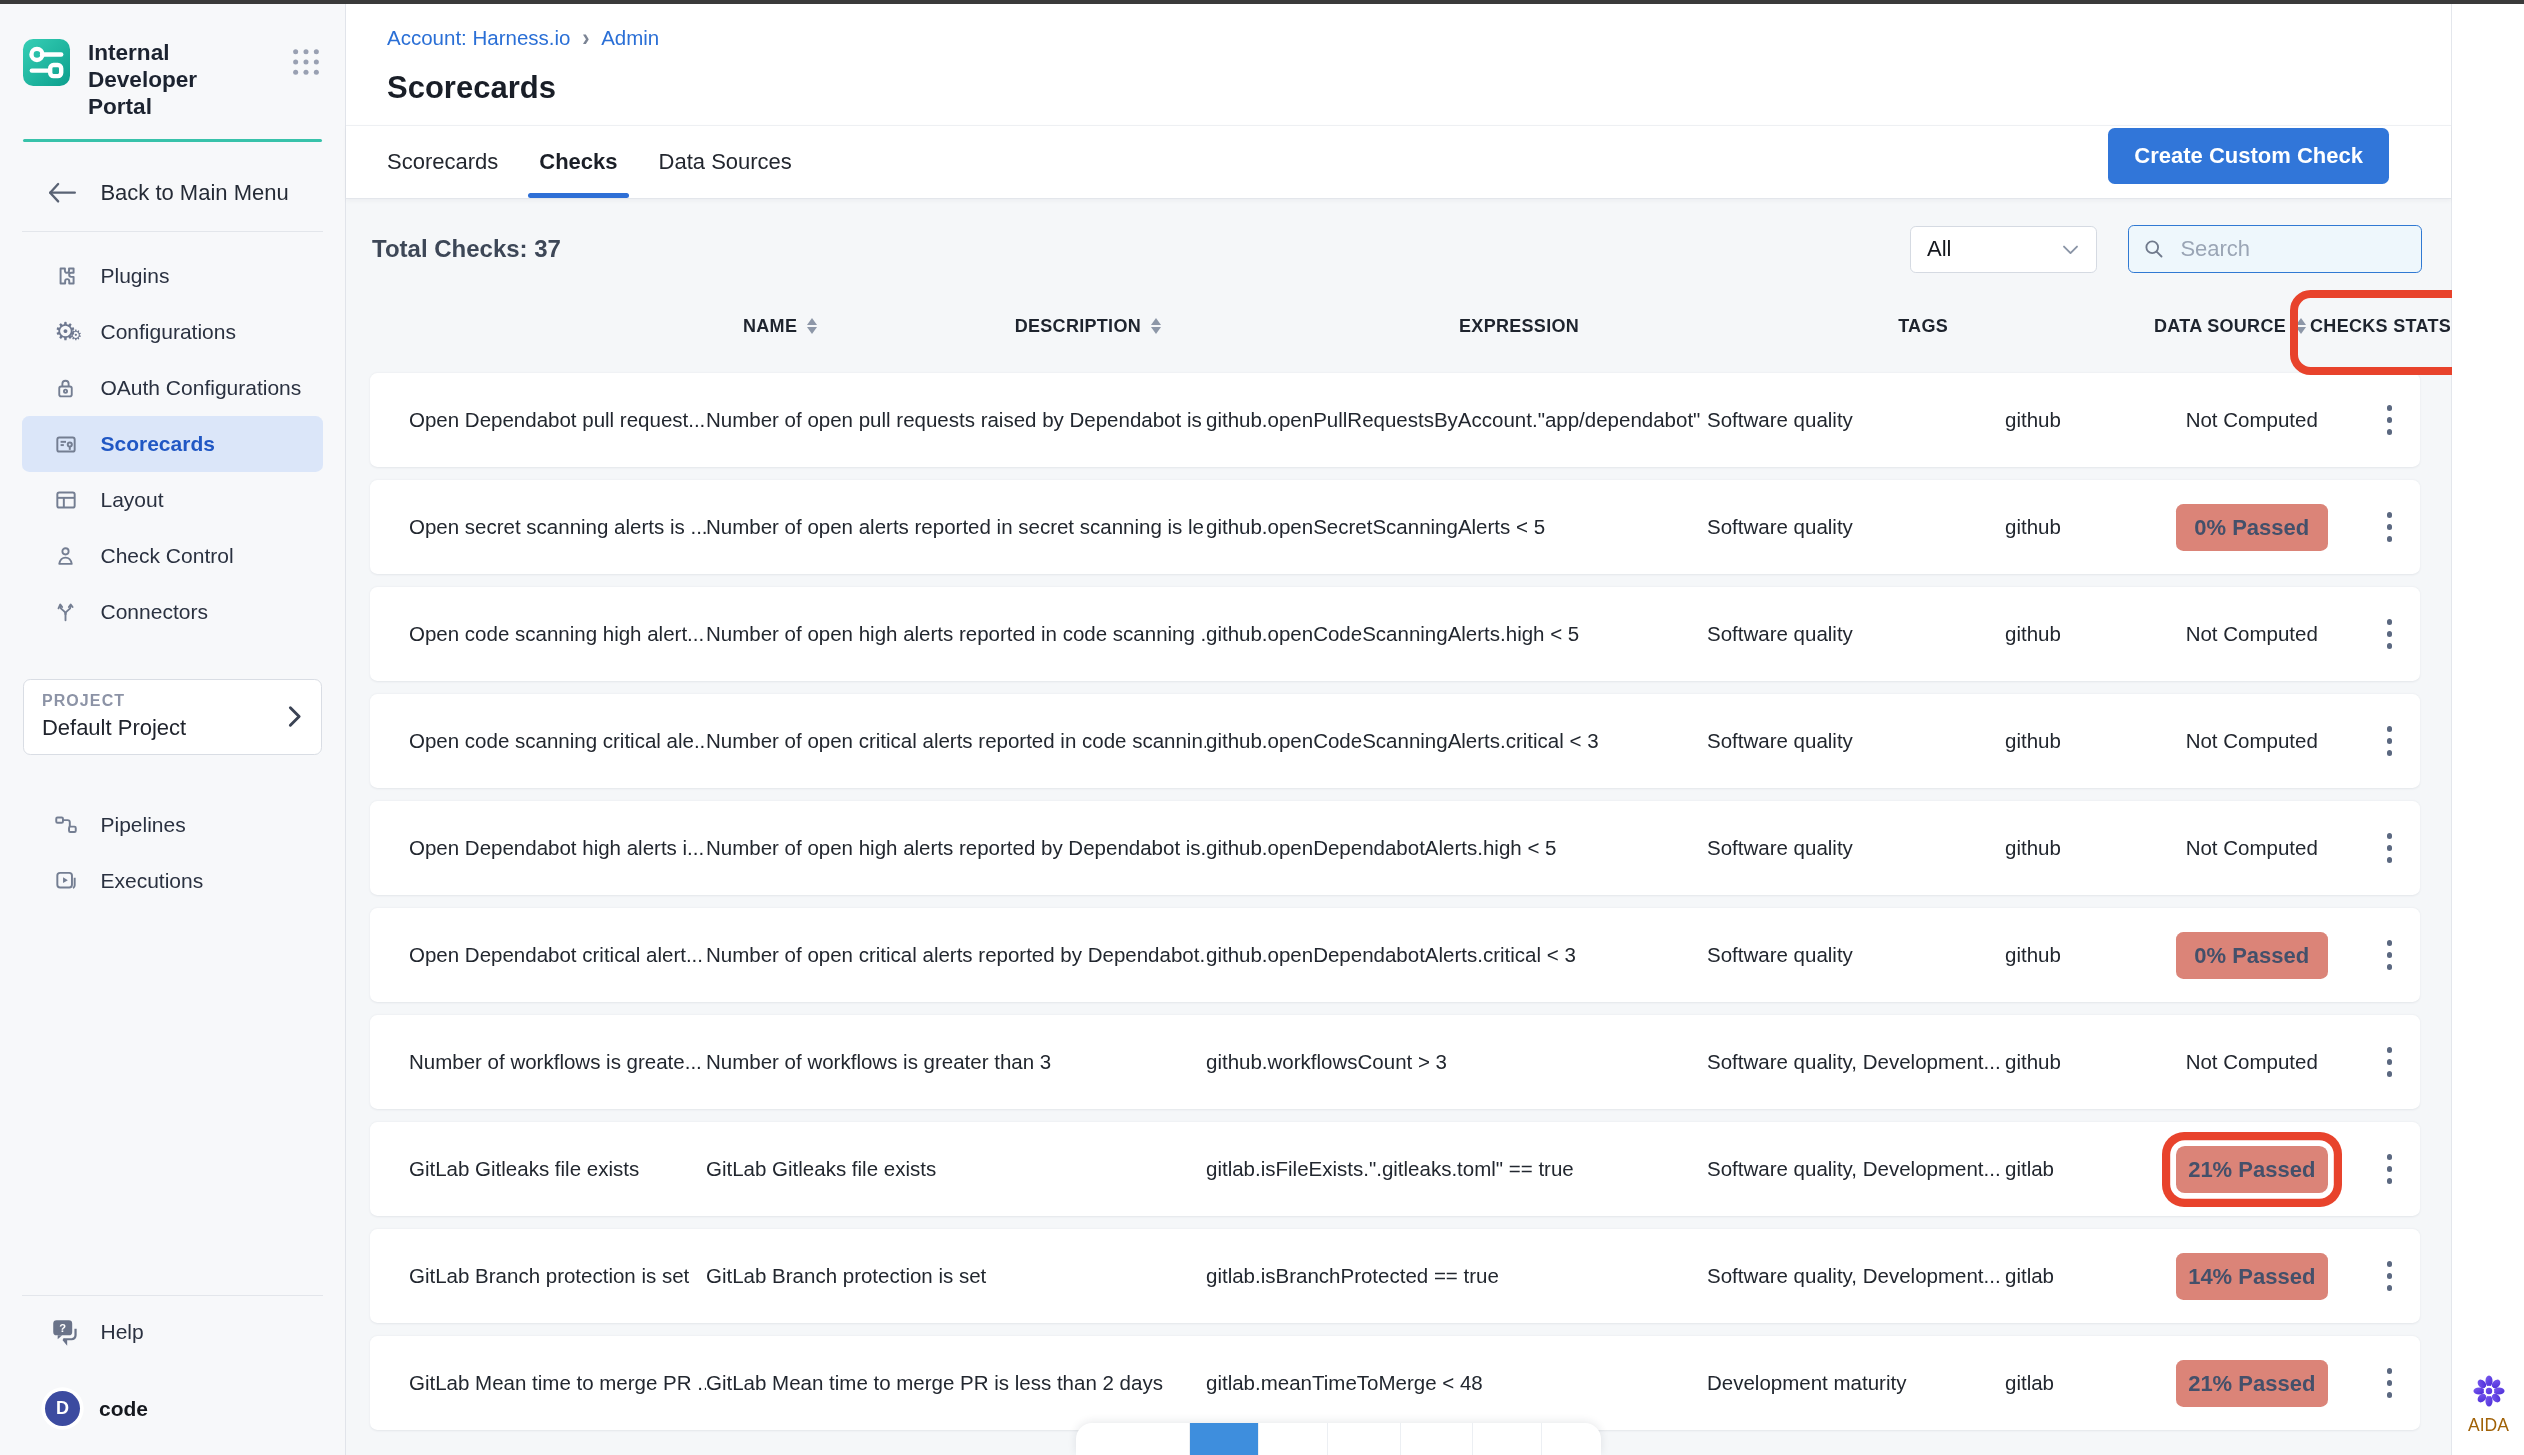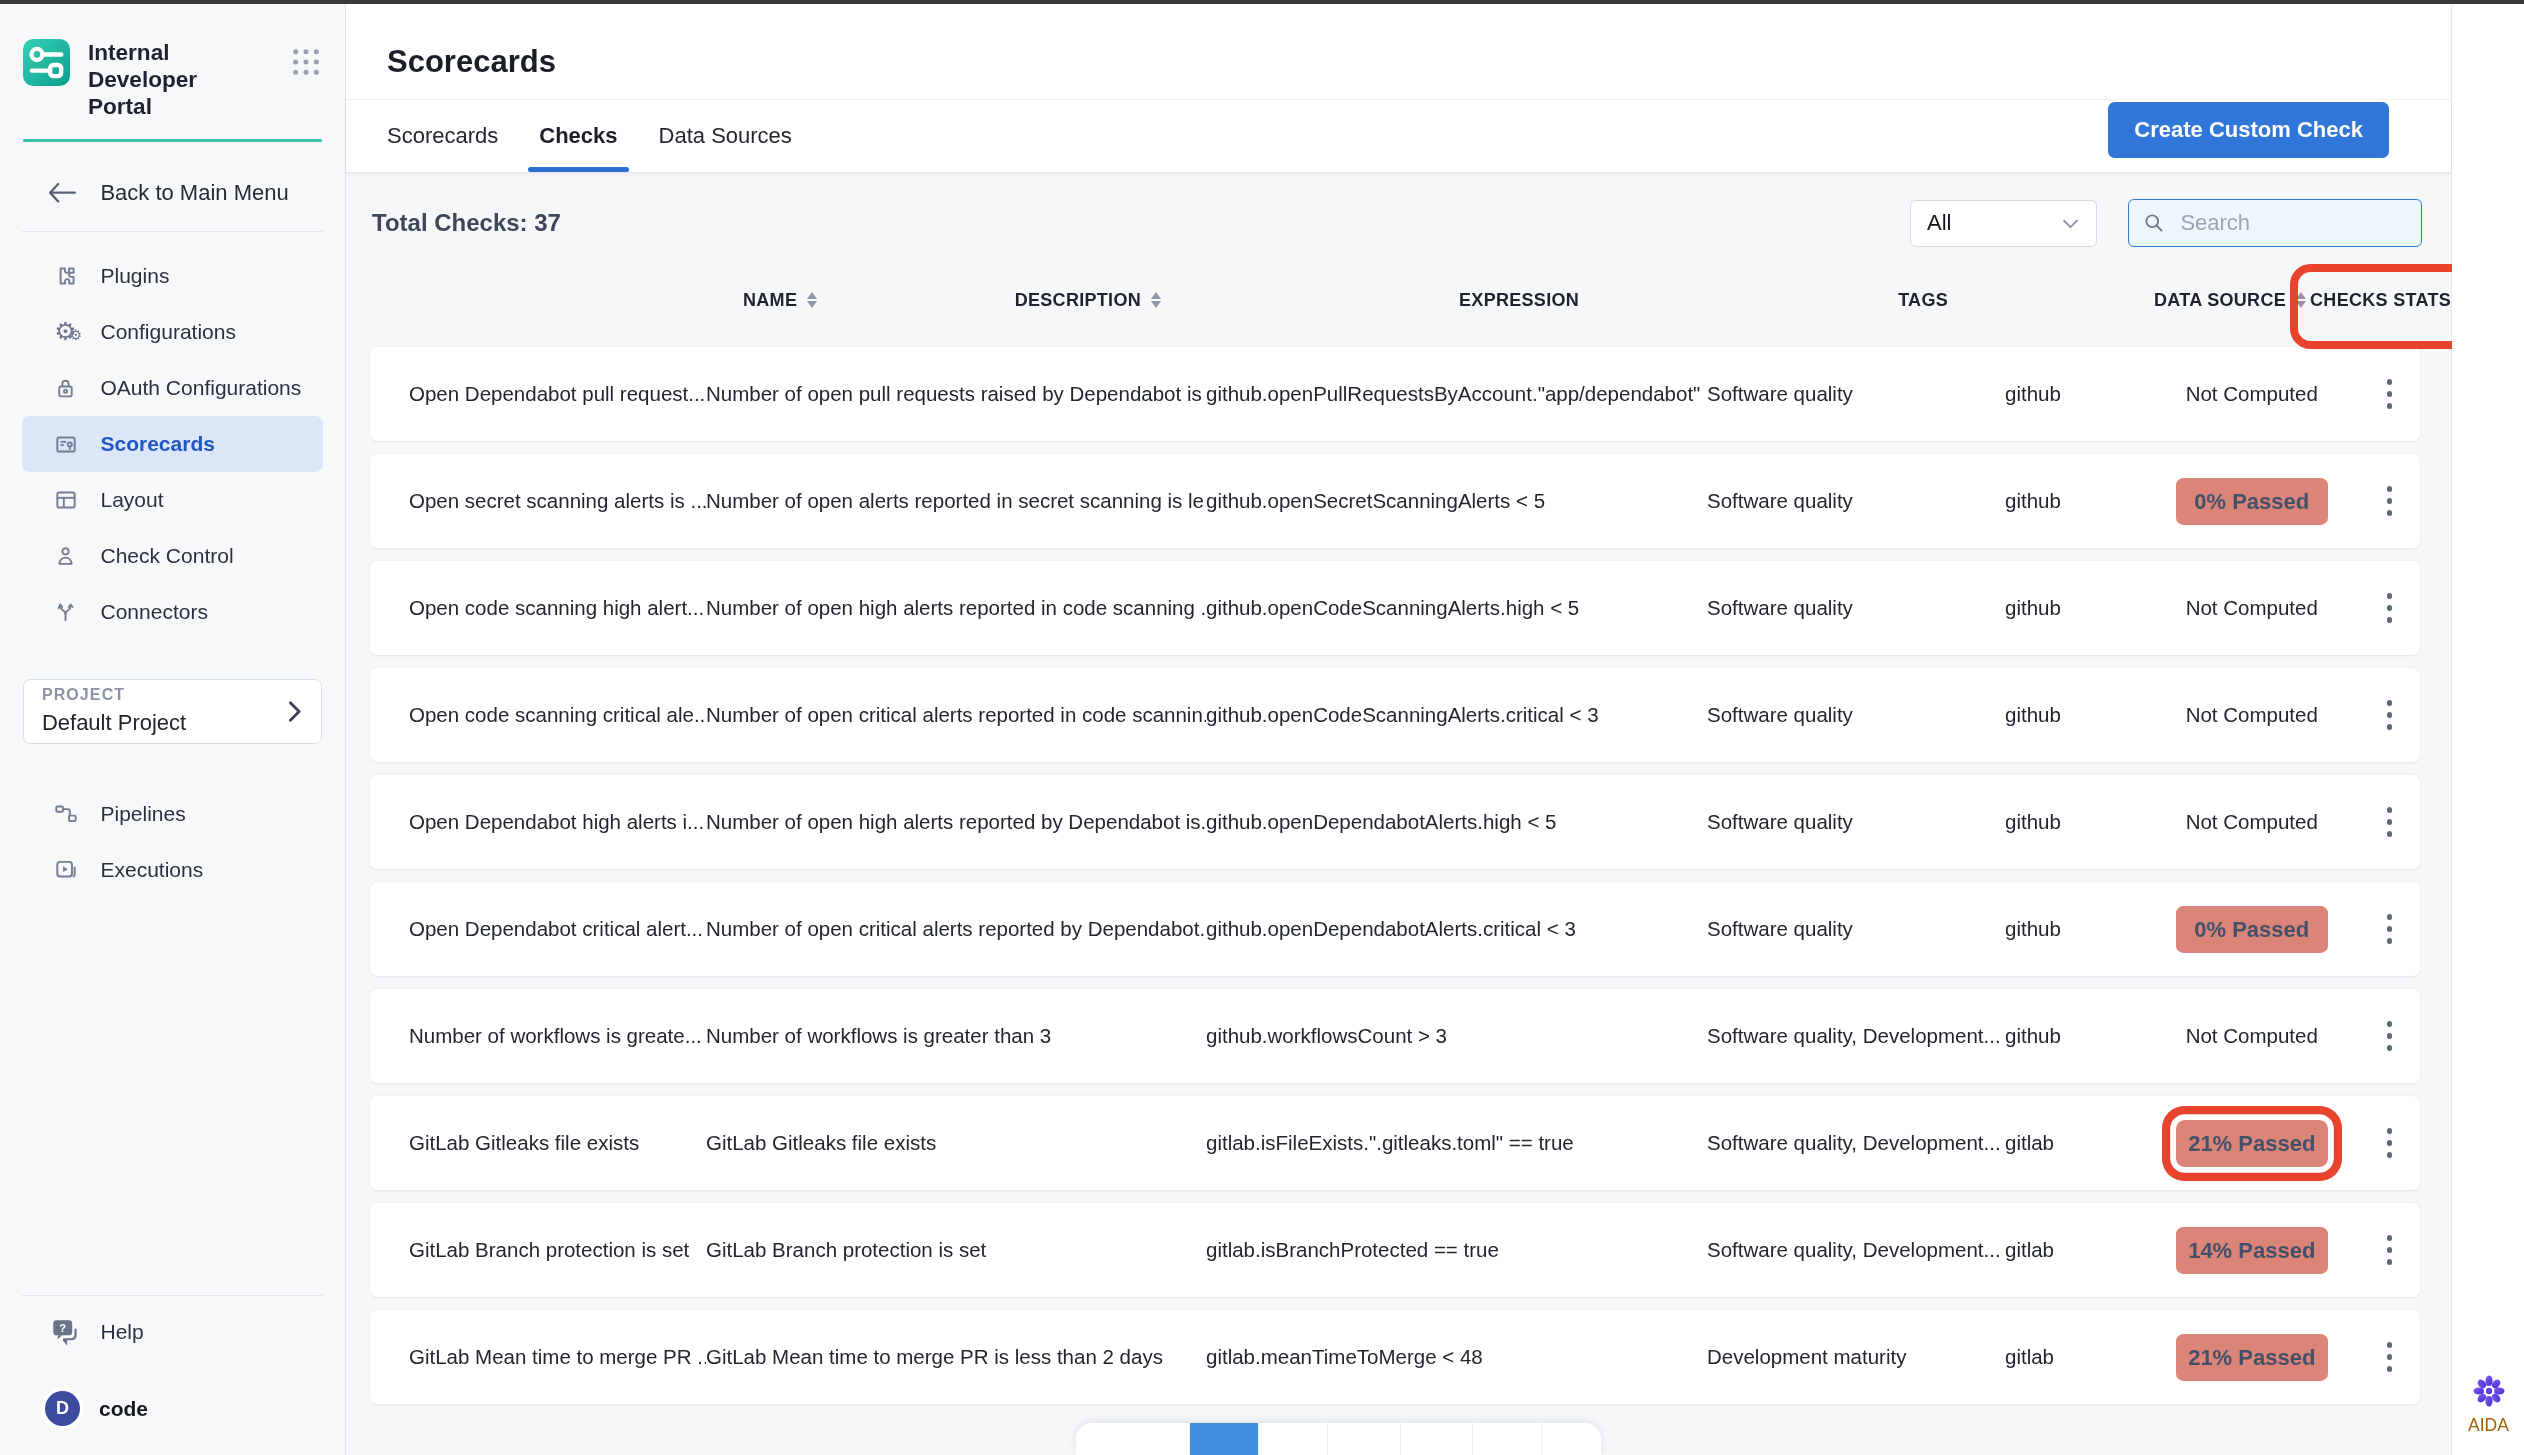--- a/index.html
+++ b/index.html
@@ -22,21 +22,21 @@
   .back-row .lbl{font-size:22px;color:#252b36;margin-left:23.4px;}
   .side-div{height:0.7px;background:#e3e6eb;margin:25px 22px 0 22px;}
   .nav{margin-top:16px;}
   .nav-item{display:flex;align-items:center;height:56px;padding-left:51px;cursor:pointer;}
   .nav-item .ico{width:29px;display:flex;justify-content:center;flex:none;}
   .nav-item .lbl{margin-left:20.5px;font-size:21px;color:#2a3140;white-space:nowrap;}
   .nav-item.active{background:#dbe6f9;border-radius:7.3px;margin:0 22px;padding-left:29px;}
   .nav-item.active .lbl{color:#2057c4;font-weight:700;}
   .uni-gear{font-family:"DejaVu Sans",sans-serif;color:#6e7890;font-size:25px;line-height:25px;position:relative;}
   .uni-gear .g2{position:absolute;font-size:14.6px;right:-5.8px;bottom:-2.9px;}
-  .project-card{margin:39px 23.4px 0 23.4px;background:#fff;border:0.7px solid #d9dde4;border-radius:7.3px;height:65px;display:flex;align-items:center;padding:0 17.5px;cursor:pointer;box-sizing:border-box;}
+  .project-card{margin:39px 23.4px 0 23.4px;background:#fff;border:0.7px solid #d9dde4;border-radius:7.3px;height:76px;display:flex;align-items:center;padding:0 17.5px;cursor:pointer;box-sizing:border-box;}
   .project-meta{flex:1;}
   .project-label{font-size:16px;letter-spacing:1.1px;color:#8c93a6;font-weight:700;}
   .project-name{font-size:22px;color:#20242d;margin-top:5.8px;}
   .links{margin-top:42px;}
   .side-bottom{position:absolute;left:0;right:0;bottom:16px;}
   .side-bottom .side-div{margin-bottom:7.3px;}
   .help-row{display:flex;align-items:center;height:58px;padding-left:51px;cursor:pointer;}
   .help-row .lbl{margin-left:20.5px;font-size:21px;color:#2a3140;}
   .user-row{display:flex;align-items:center;height:61px;padding-left:45px;margin-top:17.5px;cursor:pointer;}
   .avatar{width:35px;height:35px;border-radius:50%;background:#3c4ba0;color:#fff;font-size:18px;font-weight:700;display:flex;align-items:center;justify-content:center;box-shadow:0 0 0 3.7px #ffffff;}
@@ -272,20 +272,25 @@
       </div>
       <div class="user-row">
         <div class="avatar">D</div>
         <span class="lbl">code</span>
       </div>
     </div>
   </div>
 
   <div class="main">
     <div class="m-head">
+      <div class="breadcrumb">
+        <a>Account: Harness.io</a>
+        <span class="crumb-sep">›</span>
+        <a>Admin</a>
+      </div>
       <div class="page-title">Scorecards</div>
     </div>
 
     <div class="tabsrow">
       <div class="tab">Scorecards</div>
       <div class="tab active">Checks</div>
       <div class="tab">Data Sources</div>
       <button class="create-btn">Create Custom Check</button>
     </div>
 

